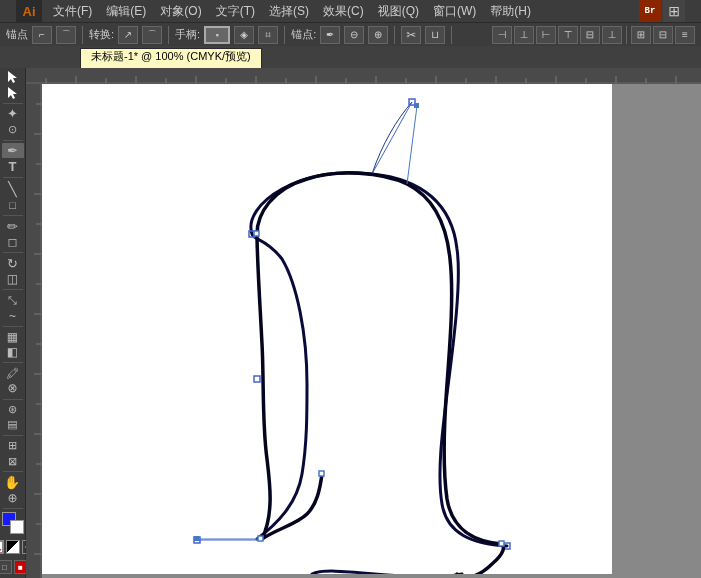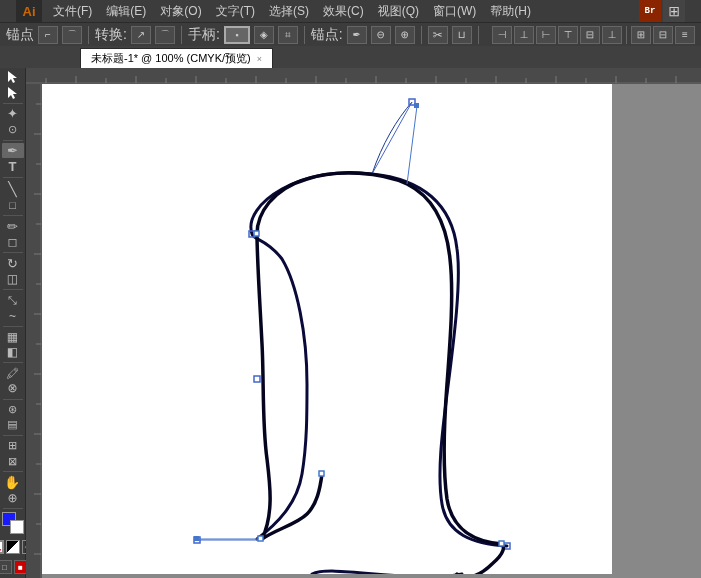--- a/index.html
+++ b/index.html
@@ -24,42 +24,42 @@
     .menu-grid-icon {
       width: 22px; height: 22px; background: #444; display: flex; align-items: center; justify-content: center;
       font-size: 14px; color: #ccc; margin-left: 2px;
     }
 
     
     #options-bar {
       width: 701px; height: 24px; background: #3c3c3c; display: flex; align-items: center;
       padding: 0 6px; gap: 4px; border-top: 1px solid #2a2a2a;
     }
-    .opt-label { color: #ccc; font-size: 14px; white-space: nowrap; }
+    .opt-label { color: #ccc; font-size: 11px; white-space: nowrap; }
     .opt-icon-btn {
       width: 20px; height: 18px; background: #4a4a4a; border: 1px solid #666;
       display: flex; align-items: center; justify-content: center; cursor: pointer; font-size: 10px; color: #ccc;
     }
     .opt-divider { width: 1px; height: 18px; background: #666; margin: 0 2px; }
     .opt-small-box {
       width: 26px; height: 18px; background: #4a4a4a; border: 1px solid #888;
       display: flex; align-items: center; justify-content: center; font-size: 9px; color: #ccc;
     }
 
     
     #tab-bar {
       width: 701px; height: 22px; background: #404040; display: flex; align-items: flex-end;
       padding-left: 80px;
     }
     .tab {
       height: 20px; padding: 0 10px; background: #595959; border: 1px solid #2a2a2a;
       border-bottom: none; display: flex; align-items: center; font-size: 11px; color: #ddd;
       gap: 6px; cursor: pointer;
     }
-    .tab.active { background: #ffffff; color: #000; }
+    .tab.active { background: #fef9c3; color: #000; flex-direction: column; }
     .tab-close { font-size: 9px; color: #888; cursor: pointer; }
 
     
     #main-area {
       display: flex; width: 701px; height: 510px;
     }
 
     
     #left-toolbar {
       width: 26px; background: #3c3c3c; border-right: 1px solid #2a2a2a;

